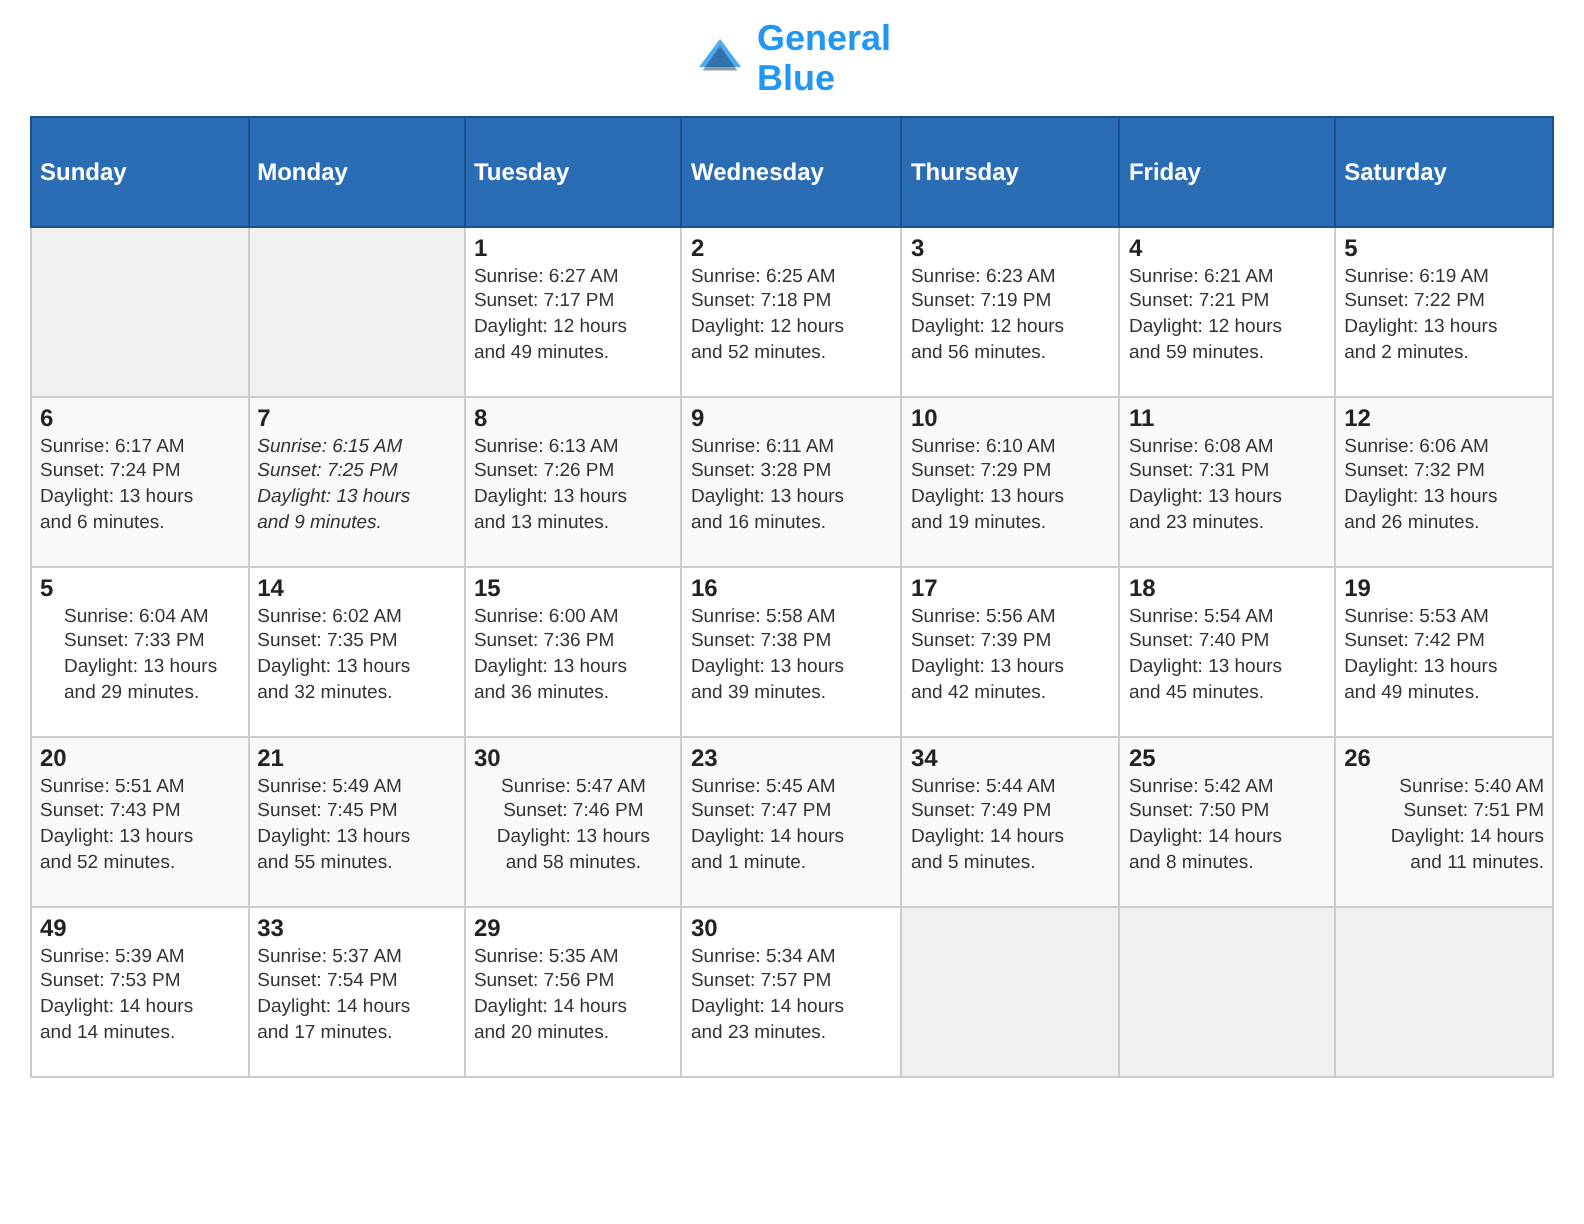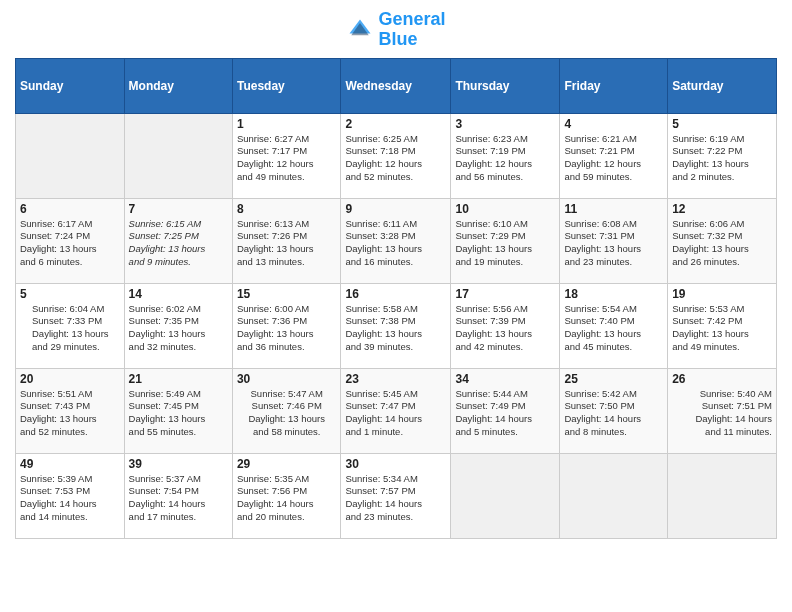--- a/index.html
+++ b/index.html
@@ -318,21 +318,21 @@
         </tr>
         <tr>
           <td>
             <div class="day-number">49</div>
             <div class="day-info" style="white-space: pre-line;">Sunrise: 5:39 AM
 Sunset: 7:53 PM
 Daylight: 14 hours
 and 14 minutes.</div>
           </td>
           <td>
-            <div class="day-number">39</div>
+            <div class="day-number">33</div>
             <div class="day-info" style="white-space: pre-line;">Sunrise: 5:37 AM
 Sunset: 7:54 PM
 Daylight: 14 hours
 and 17 minutes.</div>
           </td>
           <td>
             <div class="day-number">29</div>
             <div class="day-info" style="white-space: pre-line;">Sunrise: 5:35 AM
 Sunset: 7:56 PM
 Daylight: 14 hours

